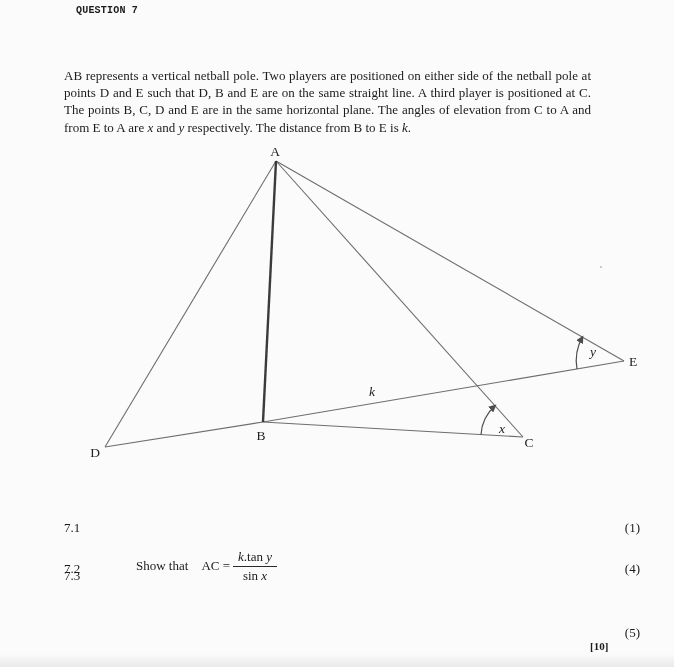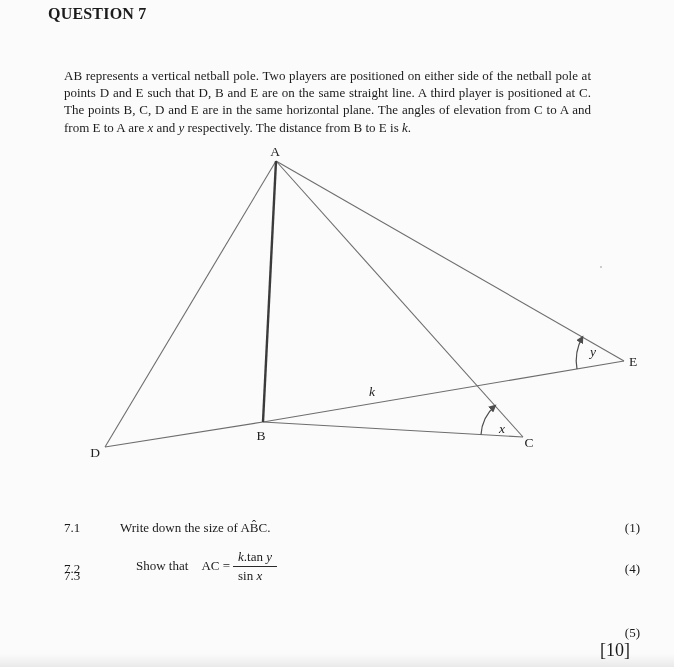--- a/index.html
+++ b/index.html
@@ -8,42 +8,42 @@
     background:#fbfbfb;
     font-family:"Liberation Serif", "DejaVu Serif", serif;
     color:#1b1b1b;
     overflow:hidden;
   }
   .page { position:relative; width:674px; height:667px; }
 
   .figure { position:absolute; left:0; top:0; }
 
   .title {
-    position:absolute; left:48px; top:5px;
-    font-size:16px; font-weight:bold; letter-spacing:0.2px;
+    position:absolute; left:76px; top:5px;
+    font-size:10px; font-weight:bold; letter-spacing:0.2px;font-family:Liberation Mono, monospace;
   }
   .intro {
     position:absolute; left:64px; top:33px; width:527px;
     font-size:13px; line-height:17.2px; text-align:justify;margin-top:34px;
   }
   .intro i, .qtext i, .frac i { font-style:italic; }
 
   .qnum  { position:absolute; left:64px;  font-size:13px; }
   .qtext { position:absolute; left:120px; font-size:13px; }
   .qmark { position:absolute; left:590px; width:50px; text-align:right; font-size:13px; }
-  .qtotal{ position:absolute; left:590px; width:50px; text-align:center; font-size:18px; font-weight:normal; }
+  .qtotal{ position:absolute; left:590px; width:50px; text-align:left; font-size:11px; font-weight:bold; }
 
   .q1-num, .q1-text, .q1-mark { top:520px; }
   .q2-num, .q2-mark { top:561px; }
   .q2-formula {
     position:absolute; left:136px; top:545px; height:42px;
     display:flex; align-items:center; font-size:13px;
   }
   .q2-formula .lhs { margin:0 3px 0 13px; }
-  .frac { display:inline-block; text-align:left; vertical-align:middle; }
+  .frac { display:inline-block; text-align:center; vertical-align:middle; }
   .frac .num { display:block; padding:0 5px 1px 5px; }
   .frac .den { display:block; border-top:1px solid #2a2a2a; padding:1px 5px 0 5px; }
 
   .q3-num  { top:568px; }
   .q3-text { top:604px; width:473px; text-align:justify; line-height:16.6px; }
   .q3-mark { top:625px; }
   .q3-total{ top:640px; }
 
   .bottom-shade {
     position:absolute; left:0; right:0; bottom:0; height:13px;
@@ -88,21 +88,20 @@
       <text x="502" y="433" text-anchor="middle" font-style="italic">x</text>
       <text x="593" y="356" text-anchor="middle" font-style="italic">y</text>
     </g>
   </svg>
 
   <div class="title">QUESTION 7</div>
 
   <div class="intro"><span>AB represents a vertical netball pole. Two players are positioned on either side of the netball pole at points D and E such that D, B and E are on the same straight line. A third player is positioned at C.  The points B, C, D and E are in the same horizontal plane. The angles of elevation from C to A and from E to A are </span><i>x</i><span> and </span><i>y</i><span> respectively. The distance from B to E is </span><i>k</i><span>.</span></div>
 
   <div class="qnum q1-num">7.1</div>
-  <div class="qtext q1-text"><span>Write down the size of </span><span>AB̂C</span><span>.</span></div>
   <div class="qmark q1-mark">(1)</div>
 
   <div class="qnum q2-num">7.2</div>
   <div class="q2-formula">
     <span>Show that</span>
     <span class="lhs">AC =</span>
     <span class="frac">
       <span class="num"><i>k</i><span>.tan </span><i>y</i></span>
       <span class="den"><span>sin </span><i>x</i></span>
     </span>

